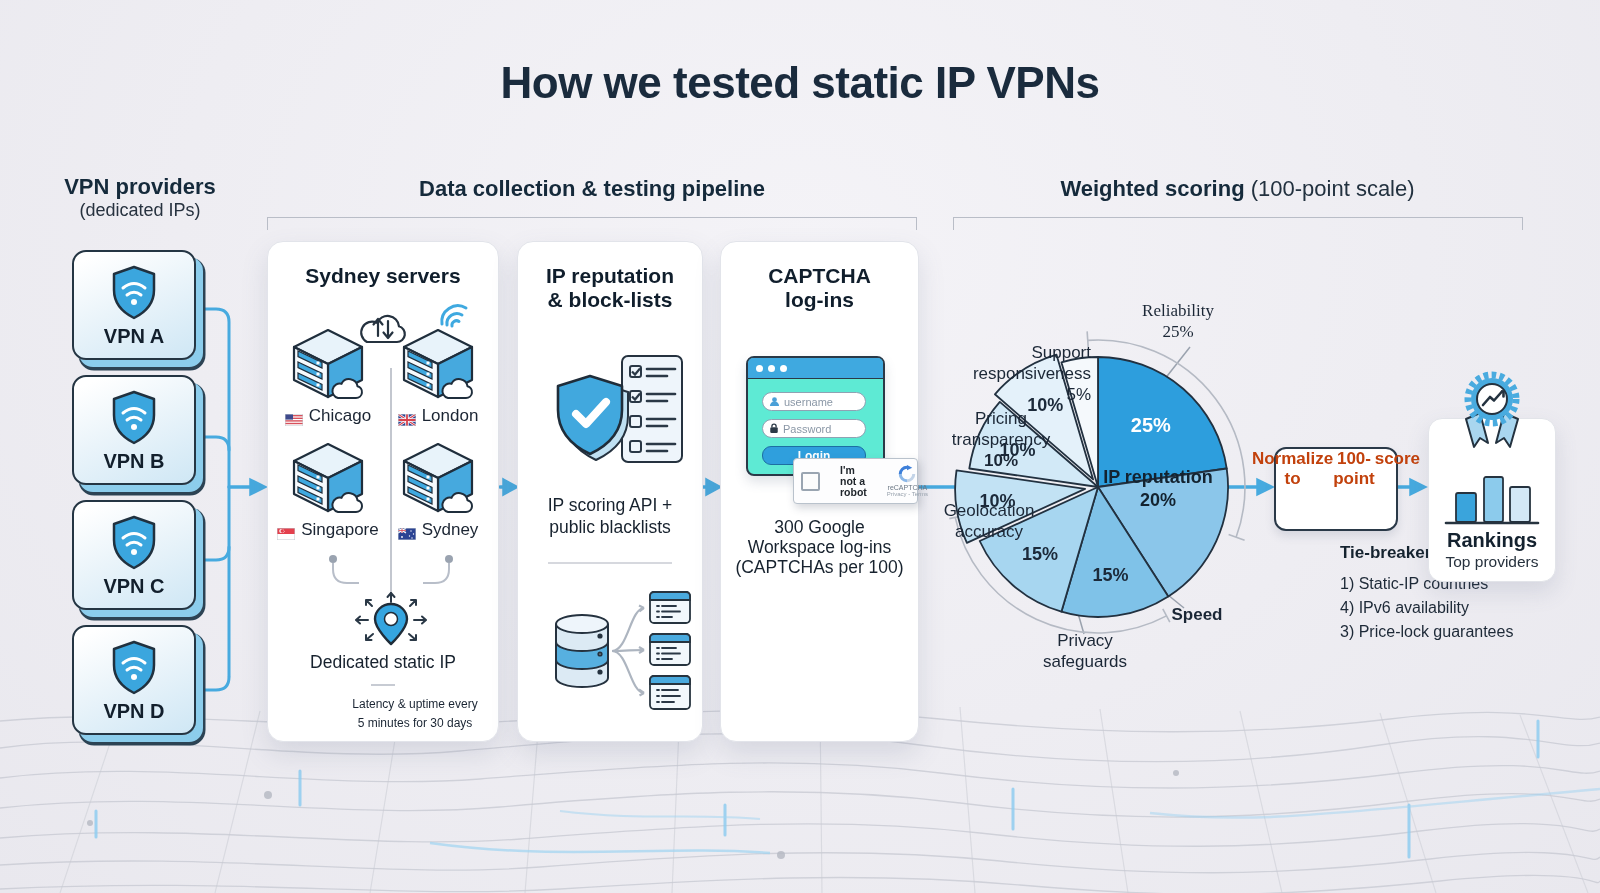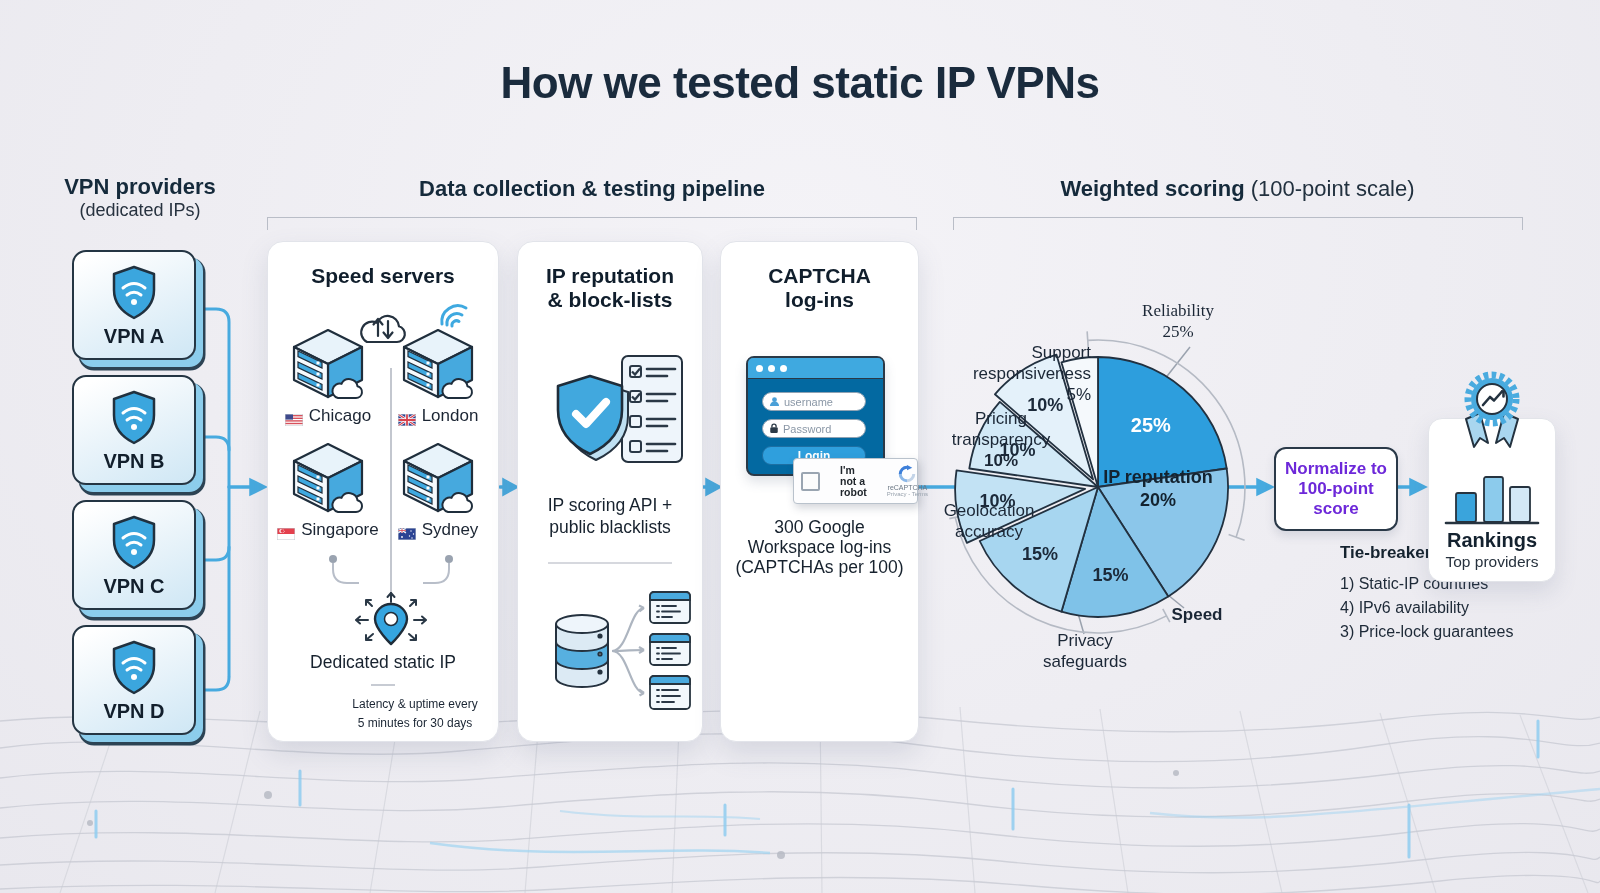--- a/index.html
+++ b/index.html
@@ -37,21 +37,21 @@
   .pin-caption{position:absolute;top:410px;width:100%;text-align:center;font-size:17.5px;
     font-weight:500;color:#17222e;}
   .mini-divider{position:absolute;top:442px;left:103px;width:24px;height:2px;background:#c7cbd3;}
   .probe-note{position:absolute;top:452px;width:100%;text-align:center;font-size:12px;
     line-height:20px;color:#1a2533;padding-left:32px;}
   .pc-caption{position:absolute;width:100%;text-align:center;font-size:17.5px;line-height:22px;
     color:#17222e;font-weight:500;}
   .divider2{position:absolute;top:320px;left:30px;width:124px;height:1.5px;background:#d6d8de;}
   
   .browser{position:absolute;left:25px;top:114px;width:135px;height:116px;border:2px solid #2a3947;
-    border-radius:8px;background:#0369a1;box-shadow:0 6px 12px rgba(80,95,120,.18);}
+    border-radius:8px;background:#5eead4;box-shadow:0 6px 12px rgba(80,95,120,.18);}
   .browser-bar{position:absolute;top:0;left:0;width:100%;height:20px;background:#3fa9e0;
     border-radius:5px 5px 0 0;border-bottom:1.5px solid #2a3947;}
   .bdot{position:absolute;top:6.5px;width:7px;height:7px;border-radius:50%;background:#fff;}
   .field{position:absolute;left:14px;width:104px;height:19px;background:#fff;
     border:1.5px solid #8fa2b3;border-radius:10px;display:flex;align-items:center;gap:4px;
     padding-left:6px;box-sizing:border-box;font-size:11px;color:#8a97a6;}
   .login-btn{position:absolute;left:14px;top:88px;width:104px;height:19px;background:#2f9fdd;
     border:1.5px solid #1d6fa3;border-radius:9px;color:#fff;font-size:12px;font-weight:700;
     text-align:center;line-height:18px;box-sizing:border-box;}
   .recaptcha{position:absolute;left:72px;top:216px;width:125px;height:46px;background:#fdfdfe;
@@ -62,22 +62,22 @@
   .rc-brand{display:flex;flex-direction:column;align-items:center;flex:0 0 auto;}
   .rc-brand-name{font-size:7px;color:#6a7683;margin-top:1px;}
   .rc-brand-terms{font-size:6px;color:#98a2ad;}
   
   .callout{font-size:17px;line-height:21px;font-weight:500;color:#1b2736;z-index:3;}
   .callout .bold{font-weight:700;}
   #lbl-ip{font-size:18px;font-weight:600;color:#132330;line-height:23px;z-index:3;}
   
   #normalize-box{left:1274px;top:447px;width:120px;height:80px;background:#ffffff;
     border:2px solid #2a3948;border-radius:12px;box-shadow:0 5px 10px rgba(80,95,120,.16);
-    display:flex;flex-direction:column;justify-content:center;text-align:center;
-    font-size:17px;font-weight:700;color:#6d28d9;line-height:20px;z-index:3;}
+    display:flex;justify-content:center;text-align:center;
+    font-size:17px;font-weight:700;color:#c2410c;line-height:20px;z-index:3;}
   #tiebreakers{left:1340px;top:543px;width:200px;z-index:3;}
   #tiebreakers .tb-title{font-size:17px;font-weight:700;color:#15232f;margin-bottom:9px;}
   #tiebreakers .tb-item{font-size:16px;color:#1d2937;line-height:24px;}
   #rankings-card{left:1428px;top:418px;width:126px;height:162px;background:#fff;
     border:1px solid #e2e4e9;border-radius:14px;box-shadow:0 10px 22px rgba(95,105,135,.16);z-index:3;}
   #rankings-title{position:absolute;top:110px;width:100%;text-align:center;font-size:20px;
     font-weight:700;color:#14222f;}
   #rankings-sub{position:absolute;top:134px;width:100%;text-align:center;font-size:15.5px;color:#26313d;}
   svg{display:block;}
   .z2{z-index:2;}
@@ -218,21 +218,21 @@
     <div class="vlabel">VPN C</div>
   </div>
   <div class="abs vcard" style="top:625px;">
     <svg width="52" height="58" viewBox="0 0 52 58">
         <use href="#sym-shield"></use>
       </svg>
     <div class="vlabel">VPN D</div>
   </div>
 
   <div id="card-probe" class="abs pcard">
-    <div class="pcard-title">Speed servers</div>
+    <div class="pcard-title">Sydney servers</div>
 
     <svg class="abs" style="left:86px;top:62px;" width="58" height="46" viewBox="0 0 58 46">
       <path d="M13,38 h30 a8,8 0 0 0 2,-15.7 a11.5,11.5 0 0 0 -22,-3.4 a9.2,9.2 0 0 0 -10,19.1 z" fill="#fff" stroke="#25323f" stroke-width="2.2"></path>
       <g stroke="#25323f" stroke-width="2.2" fill="none" stroke-linecap="round">
         <path d="M24,32 V15 M24,15 l-4.5,5.5 M24,15 l4.5,5.5"></path>
         <path d="M34,17 V34 M34,34 l-4.5,-5.5 M34,34 l4.5,-5.5"></path>
       </g>
     </svg>
 
     <svg class="abs" style="left:170px;top:58px;" width="32" height="28" viewBox="0 0 32 28">

